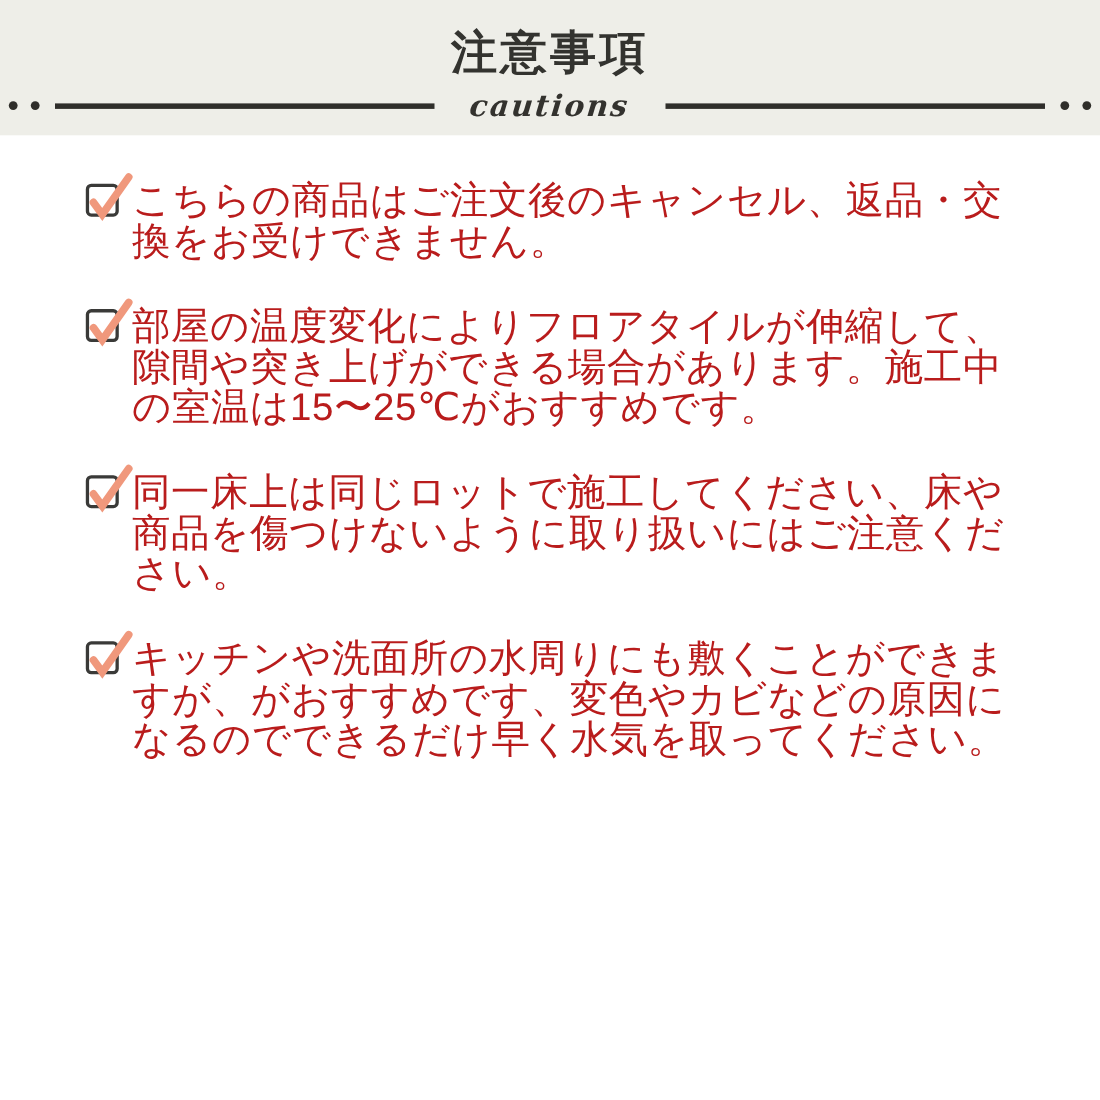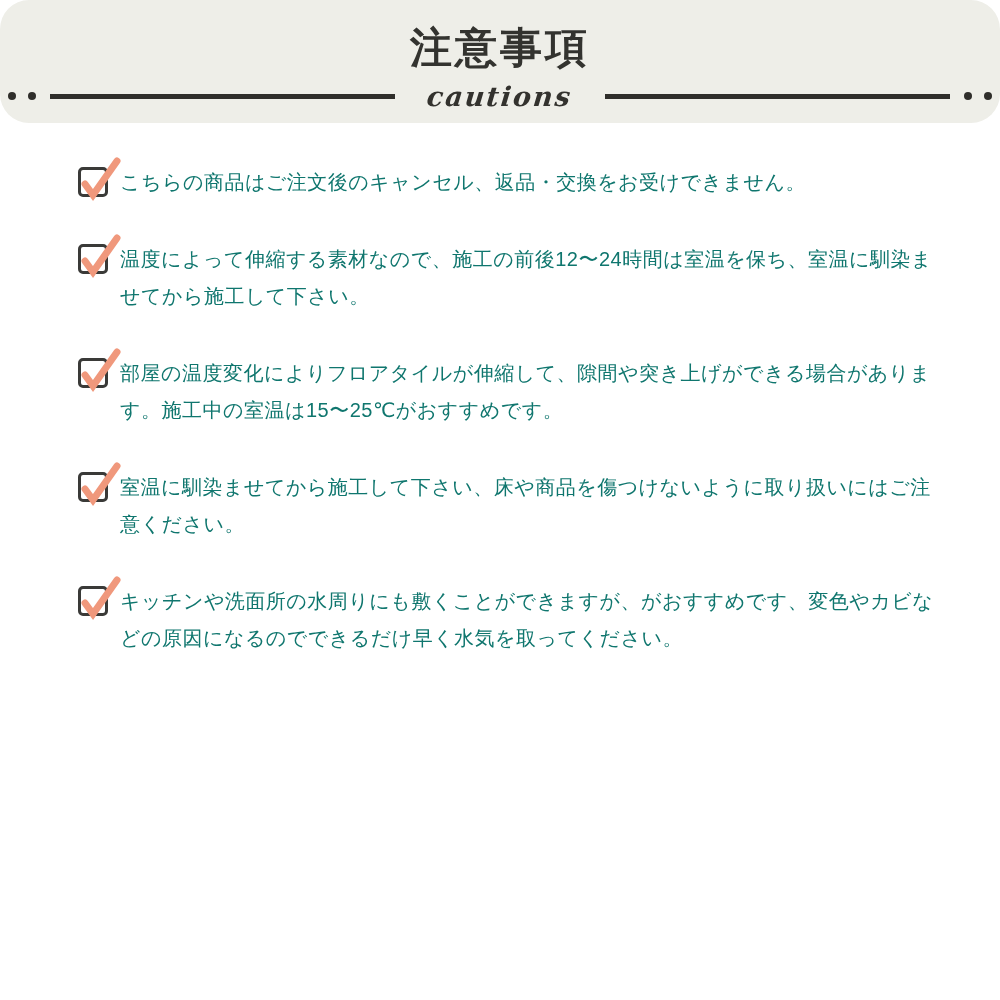--- a/index.html
+++ b/index.html
@@ -15,21 +15,20 @@
     width: 1000px;
     height: 1000px;
     background: #ffffff;
   }
   
   .header {
     position: relative;
     width: 1000px;
     height: 123px;
     background: #eeeee8;
-    border-radius: 29px;
   }
   .page-title {
     padding-top: 20px;
     text-align: center;
     font-size: 42px;
     font-weight: 700;
     letter-spacing: 3px;
     color: #33332f;
   }
   .divider {
@@ -95,24 +94,24 @@
   .checkbox svg {
     position: absolute;
     left: -2px;
     top: -14px;
     width: 42px;
     height: 46px;
     overflow: visible;
   }
   .caution-text {
     flex: 1 1 auto;
-    font-size: 20px;
+    font-size: 35px;
     line-height: 37px;
     letter-spacing: 0.5px;
-    color: #0f766e;
+    color: #b91c1c;
     font-weight: 500;
   }
 </style>
 </head>
 <body>
 
 <div class="page">
 
   <div class="header">
     <div class="page-title">注意事項</div>
@@ -130,46 +129,38 @@
   <ul class="cautions-list" id="cautions-list">
     <li class="caution-item">
       <span class="checkbox">
         <svg viewBox="0 0 42 46" aria-hidden="true">
           <path d="M6 28 L14 39 L38 5" fill="none" stroke="#f0987c" stroke-width="7" stroke-linecap="round" stroke-linejoin="miter"></path>
         </svg>
       </span>
       <span class="caution-text">こちらの商品はご注文後のキャンセル、返品・交換をお受けできません。</span>
     </li>
 
-    <li class="caution-item">
-      <span class="checkbox">
-        <svg viewBox="0 0 42 46" aria-hidden="true">
-          <path d="M6 28 L14 39 L38 5" fill="none" stroke="#f0987c" stroke-width="7" stroke-linecap="round" stroke-linejoin="miter"></path>
-        </svg>
-      </span>
-      <span class="caution-text">温度によって伸縮する素材なので、施工の前後12〜24時間は室温を保ち、室温に馴染ませてから施工して下さい。</span>
-    </li>
 
     <li class="caution-item">
       <span class="checkbox">
         <svg viewBox="0 0 42 46" aria-hidden="true">
           <path d="M6 28 L14 39 L38 5" fill="none" stroke="#f0987c" stroke-width="7" stroke-linecap="round" stroke-linejoin="miter"></path>
         </svg>
       </span>
       <span class="caution-text">部屋の温度変化によりフロアタイルが伸縮して、隙間や突き上げができる場合があります。施工中の室温は15〜25℃がおすすめです。</span>
     </li>
 
 
     <li class="caution-item">
       <span class="checkbox">
         <svg viewBox="0 0 42 46" aria-hidden="true">
           <path d="M6 28 L14 39 L38 5" fill="none" stroke="#f0987c" stroke-width="7" stroke-linecap="round" stroke-linejoin="miter"></path>
         </svg>
       </span>
-      <span class="caution-text">室温に馴染ませてから施工して下さい、床や商品を傷つけないように取り扱いにはご注意ください。</span>
+      <span class="caution-text">同一床上は同じロットで施工してください、床や商品を傷つけないように取り扱いにはご注意ください。</span>
     </li>
 
     <li class="caution-item">
       <span class="checkbox">
         <svg viewBox="0 0 42 46" aria-hidden="true">
           <path d="M6 28 L14 39 L38 5" fill="none" stroke="#f0987c" stroke-width="7" stroke-linecap="round" stroke-linejoin="miter"></path>
         </svg>
       </span>
       <span class="caution-text">キッチンや洗面所の水周りにも敷くことができますが、がおすすめです、変色やカビなどの原因になるのでできるだけ早く水気を取ってください。</span>
     </li>

